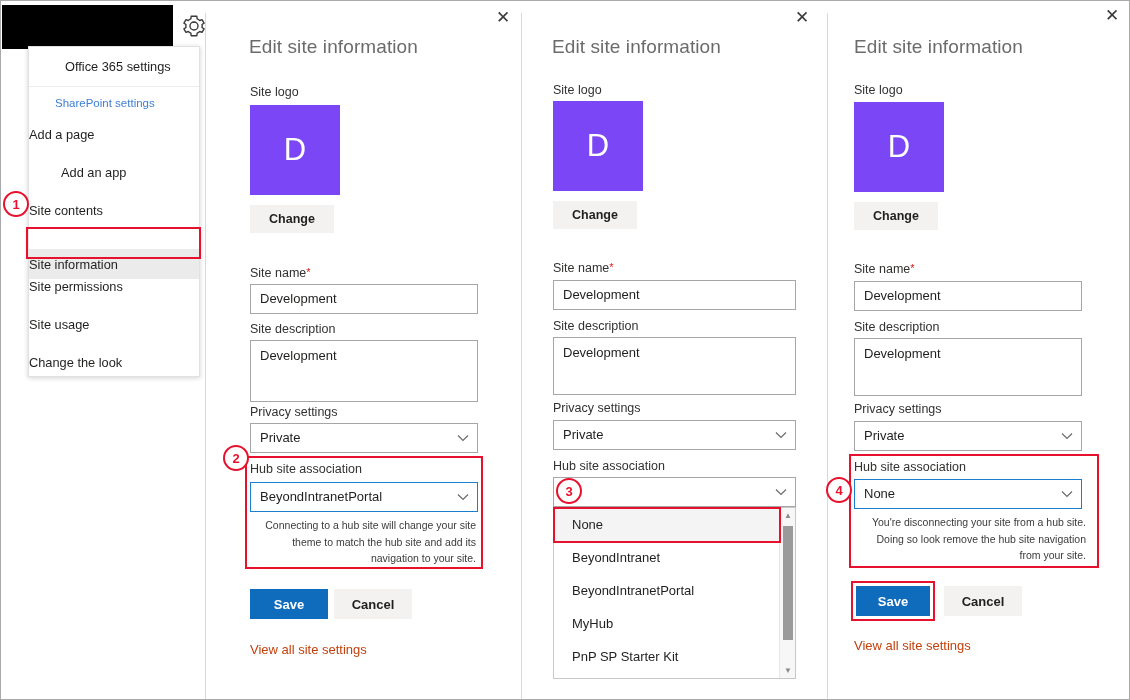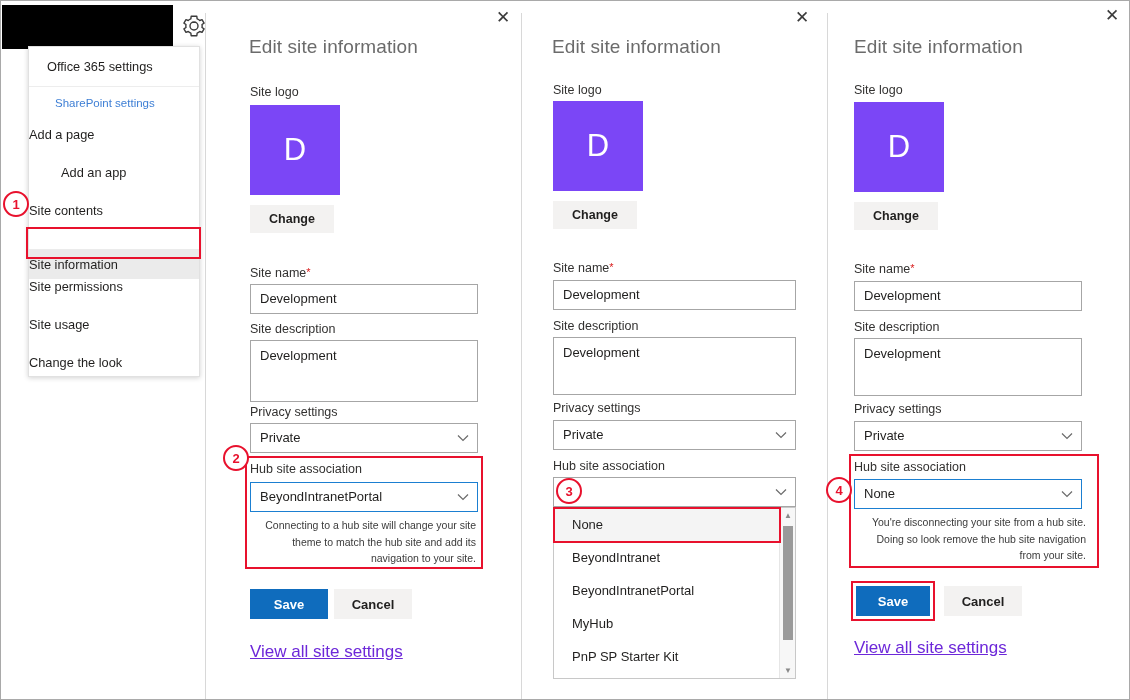--- a/index.html
+++ b/index.html
@@ -112,23 +112,22 @@
     position: absolute;
     height: 30px;
     background: #f3f2f1; color: #201f1e;
     border: none; font-size: 13px; font-weight: 600;
     font-family: "Liberation Sans", sans-serif;
     cursor: pointer;
     display: flex; align-items: center; justify-content: center;
   }
   .link-all {
     position: absolute;
-    font-size: 17px; color: #6d28d9; cursor: pointer;
+    font-size: 13px; color: #c2410c; cursor: pointer;
     white-space: nowrap;
-    text-decoration: underline;
   }
 
   
   .black-bar {
     position: absolute; left: 1px; top: 4px;
     width: 171px; height: 44px; background: #000000;
   }
   .gear-btn {
     position: absolute; left: 180px; top: 12px;
     width: 26px; height: 26px; cursor: pointer;
@@ -138,21 +137,21 @@
     width: 172px; height: 331px;
     background: #ffffff;
     border: 1px solid #e1e1e1;
     box-shadow: 0 1px 5px rgba(0,0,0,.18);
   }
   .callout-first {
     position: absolute; left: 0; top: 0; width: 170px; height: 40px;
     border-bottom: 1px solid #ededed;
     display: flex; align-items: center;
   }
-  .callout-first span { padding-left: 18px; font-size: 12.8px; color: #201f1e; }
+  .callout-first span { padding-left: 36px; font-size: 12.8px; color: #201f1e; }
   .callout-section {
     position: absolute; left: 26px; top: 50px;
     font-size: 11.5px; color: #3e7fd5;
   }
   .menu-item {
     position: absolute; left: 0; width: 170px; height: 30px;
     display: flex; align-items: center; cursor: pointer;
   }
   .menu-item span { font-size: 12.8px; color: #201f1e; }
   .menu-item.selected { background: #ebebeb; }

